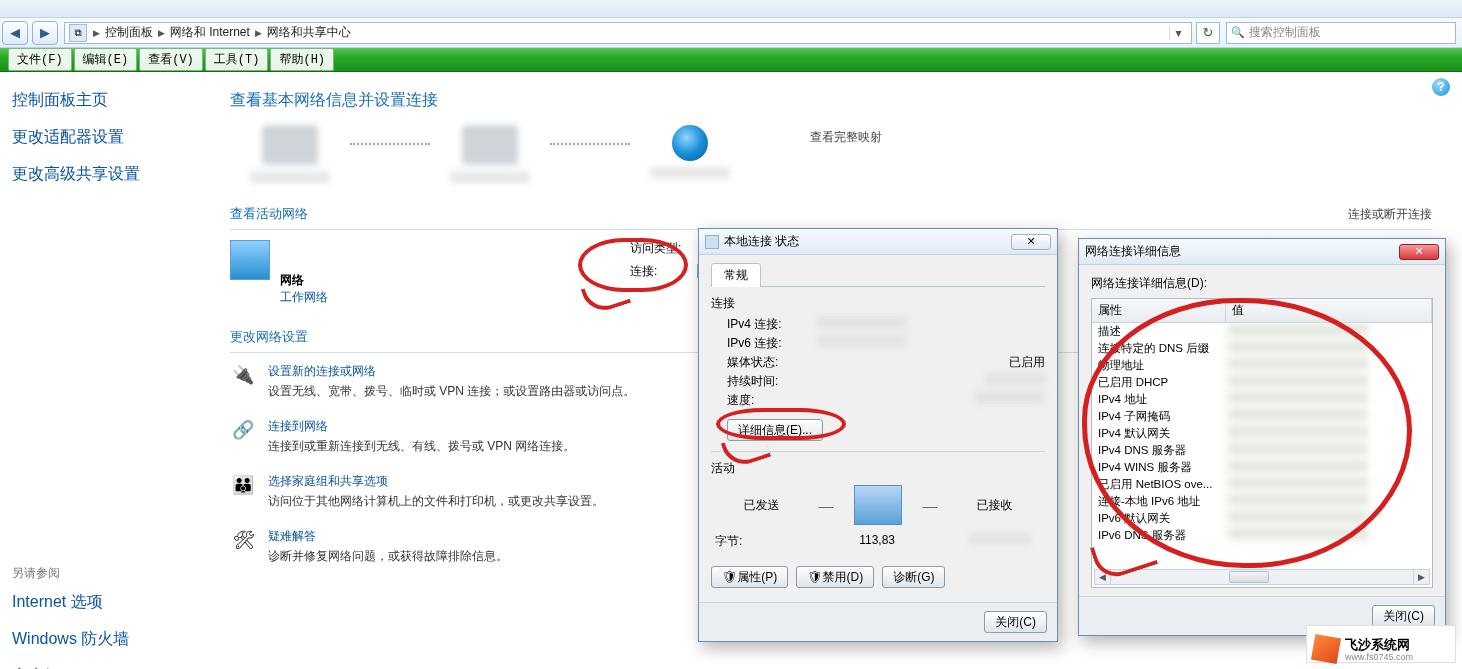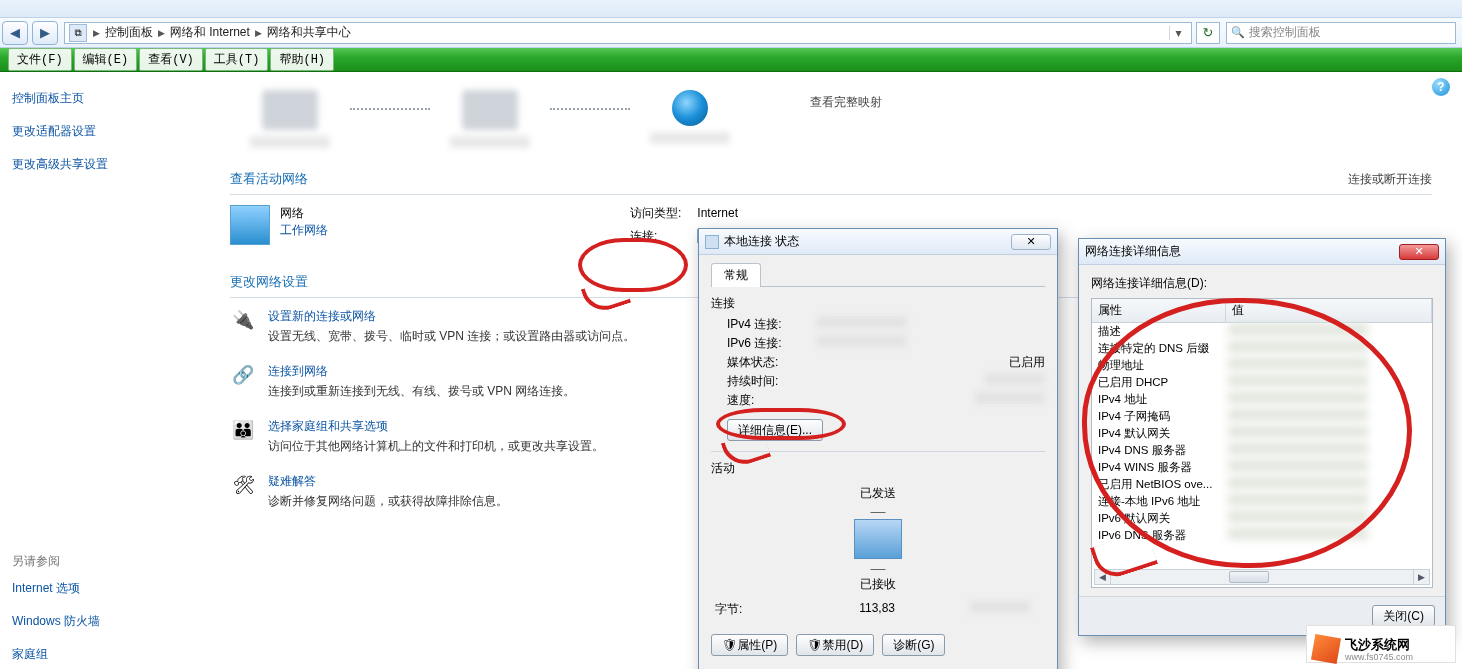--- a/index.html
+++ b/index.html
@@ -72,42 +72,42 @@
   .content {
     display:flex;
     height: calc(100% - 72px);
     background:#fff;
   }
   .left-pane {
     width: 200px;
     padding: 18px 12px;
     background:#fff;
   }
-  .left-link { color:#0b54a3; margin-bottom:16px; font-size:12px; cursor:pointer; }
+  .left-link { color:#0b54a3; margin-bottom:16px; font-size:16px; cursor:pointer; }
   .left-see-also { margin-top:380px; }
   .left-see-also-hd { color:#777; margin-bottom:10px; }
   .right-pane {
     flex:1;
     padding: 18px 30px;
     position:relative;
   }
   .rt-title { color:#1a6fb3; font-size:16px; margin-bottom:14px; }
   .net-map { display:flex; align-items:flex-start; }
   .net-node { width:120px; text-align:center; }
   .net-ico { width:56px;height:40px;margin:0 auto 6px;filter:blur(3px);background:#cfd4da;border-radius:4px;}
   .net-ico.globe { background: radial-gradient(circle at 40% 35%, #8fd6ff 0%, #1a8fd8 50%, #0b5b8f 100%); border-radius:50%; width:36px;height:36px; filter:none;}
   .net-lbl { filter:blur(3px); color:#888; font-size:11px; background:#e8e8e8; height:12px; width:80px; margin:0 auto; }
   .dash { flex:0 0 80px; height:2px; border-top:2px dotted #9aa4b0; margin-top:18px; }
   .map-link { color:#404040; margin-left:60px; margin-top:4px; cursor:pointer; }
   .sect-hd { color:#1a6fb3; font-size:13px; margin:22px 0 6px; }
   .sect-hr { border:none; border-bottom:1px solid #d4dde6; margin-bottom:10px; }
   .active-row { display:flex; }
   .active-ico { width:40px;height:40px;background:linear-gradient(#8fd0ff,#2a8fd0);border:1px solid #5aa0d0;margin-right:10px;}
   .active-info { flex:0 0 200px; }
-  .active-name { font-weight:normal; }
+  .active-name { font-weight:bold;margin-top:32px; }
   .active-type { color:#0b54a3; cursor:pointer; }
   .active-access { margin-left:150px; }
   .access-row { margin-bottom:6px; }
   .access-lbl { display:inline-block; width:64px; }
   .access-val { }
   .access-link { color:#0b54a3; cursor:pointer; }
   .eth-ico { display:inline-block; width:12px;height:14px;background:#d0e5f5;border:1px solid #7aa9d0;vertical-align:-3px;margin-right:2px;}
   .task { display:flex; margin-bottom:18px; }
   .task-ico { width:28px;height:24px;margin-right:10px;display:flex;align-items:center;justify-content:center;font-size:18px;}
   .task-body { }
@@ -143,21 +143,21 @@
   .kv .v { flex:1; }
   .blur-v { filter:blur(3px); background:#e3e3e3; height:12px; width:90px; display:inline-block;}
   .win-btn {
     height:22px; padding:0 10px;
     background:linear-gradient(#fefeff,#e0e5ea);
     border:1px solid #8a9bab; border-radius:3px;
     display:inline-flex;align-items:center;justify-content:center;
     font-size:12px; cursor:pointer;
   }
   .dlg-btn-row { text-align:right; padding:8px 10px; border-top:1px solid #d0d6dc; background:#eaeef2;}
-  .act-row { display:flex; align-items:center; margin:8px 0;flex-direction:column;}
+  .act-row { display:flex; align-items:center; margin:8px 0;}
   .act-ico { width:48px;height:40px;margin:0 14px;background:linear-gradient(#b7d7f5,#5aa0d8);border:1px solid #5a90c0;}
   .act-divider { width:28px; text-align:center; color:#666; font-size:15px;}
 
   
   .details-list { background:#fff; border:1px solid #b0bcc8; height:290px; overflow:hidden; position:relative;}
   .details-hdr { display:flex; background:linear-gradient(#f6f8fa,#e8edf2); border-bottom:1px solid #c7d1db; font-size:12px;}
   .details-hdr .col { padding:3px 6px; border-right:1px solid #d0d7de;}
   .det-row { display:flex; padding:1px 6px; }
   .det-row .k { flex:0 0 130px; font-size:11.5px; }
   .det-row .v { flex:1; }
@@ -220,20 +220,21 @@
     <div class="left-see-also">
       <div class="left-see-also-hd">另请参阅</div>
       <div class="left-link">Internet 选项</div>
       <div class="left-link">Windows 防火墙</div>
       <div class="left-link">家庭组</div>
     </div>
   </div>
 
   <div class="right-pane">
     <div class="help-ico">?</div>
+    <div class="rt-title">查看基本网络信息并设置连接</div>
 
     <div class="net-map">
       <div class="net-node">
           <div class="net-ico"></div>
           <div class="net-lbl"></div>
         </div>
       <div class="dash"></div>
       <div class="net-node">
           <div class="net-ico"></div>
           <div class="net-lbl"></div>

